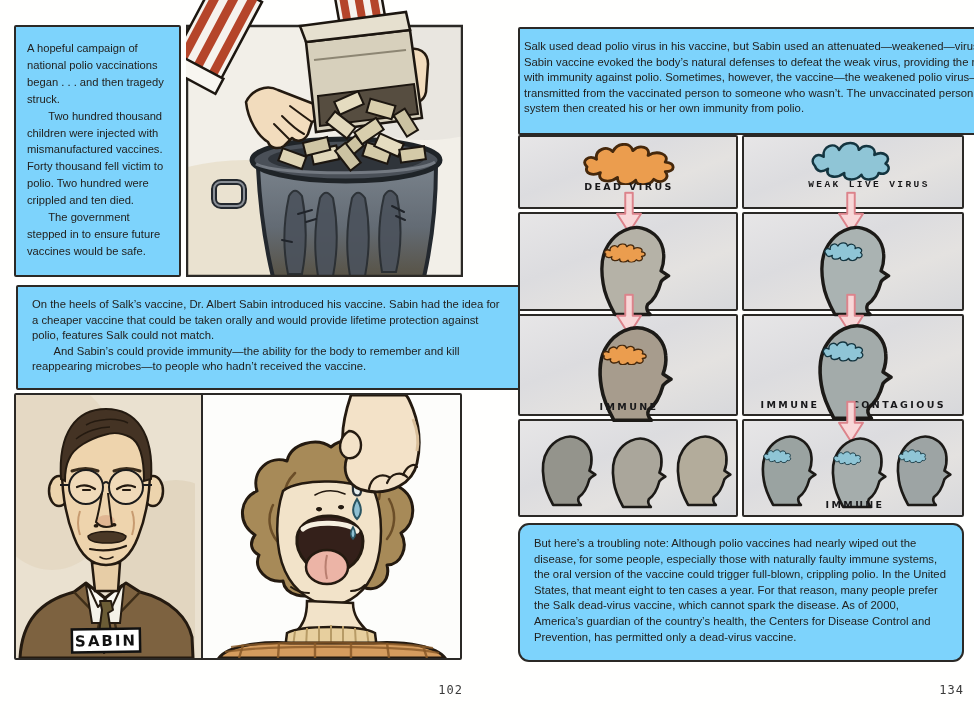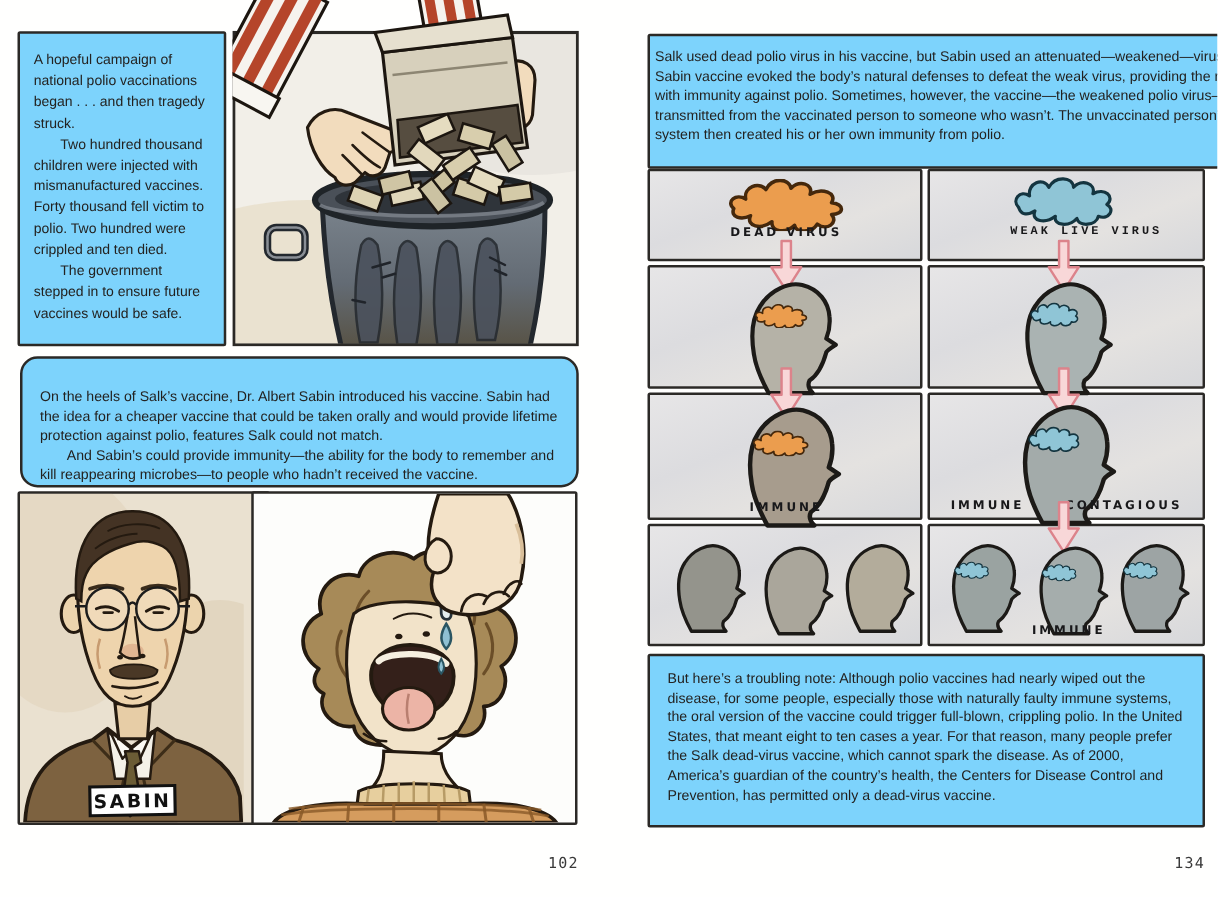--- a/index.html
+++ b/index.html
@@ -134,21 +134,21 @@
         <rect x="170" y="124" width="26" height="14" fill="#d8cead" transform="rotate(-34 183 131)"></rect>
         <rect x="118" y="140" width="25" height="13" fill="#cfc5a4" transform="rotate(-14 130 146)"></rect>
         <rect x="190" y="138" width="26" height="14" fill="#e5dcc0" transform="rotate(24 203 145)"></rect>
         <rect x="214" y="148" width="25" height="13" fill="#d4caa8" transform="rotate(-8 226 154)"></rect>
         <rect x="150" y="150" width="25" height="13" fill="#cbc2a2" transform="rotate(52 162 156)"></rect>
         <rect x="94" y="152" width="25" height="13" fill="#ddd3b4" transform="rotate(20 106 158)"></rect>
       </g>
     </svg>
   </div>
 
-  <div class="panel text-panel" style="left:16px;top:285px;width:447px;height:105px;padding:24px 14px;border-radius:14px;">
+  <div class="panel text-panel" style="left:16px;top:285px;width:504px;height:105px;padding:10px 14px;">
     <p>On the heels of Salk’s vaccine, Dr. Albert Sabin introduced his vaccine. Sabin had the idea for a cheaper vaccine that could be taken orally and would provide lifetime protection against polio, features Salk could not match.</p>
     <p class="ind">And Sabin’s could provide immunity—the ability for the body to remember and kill reappearing microbes—to people who hadn’t received the vaccine.</p>
   </div>
 
   <div class="panel" style="left:14px;top:393px;width:202px;height:267px;background:#eae1d0;overflow:hidden;">
     <svg width="179" height="263" viewBox="0 0 179 263">
       <ellipse cx="36" cy="80" rx="70" ry="95" fill="#e2d6bf" opacity="0.7"></ellipse>
       <ellipse cx="160" cy="180" rx="70" ry="95" fill="#dccfb6" opacity="0.6"></ellipse>
 
       <g>
@@ -320,19 +320,19 @@
       <use href="#sym-head" fill="#a5adac"></use>
         <use href="#sym-virus-b" x="16" y="24" width="46" height="22"></use>
     </svg>
     <svg class="dart" style="left:369px;top:296px;" width="66" height="78" viewBox="0 0 100 112">
       <use href="#sym-head" fill="#9da4a4"></use>
         <use href="#sym-virus-b" x="16" y="24" width="46" height="22"></use>
     </svg>
     <div class="dlabel" style="left:337px;top:364px;">IMMUNE</div>
   </div>
 
-  <div class="panel text-panel" style="left:518px;top:523px;width:446px;height:139px;padding:11px 14px;">
+  <div class="panel text-panel" style="left:518px;top:523px;width:446px;height:139px;padding:11px 14px;border-radius:11px;">
     <p>But here’s a troubling note: Although polio vaccines had nearly wiped out the disease, for some people, especially those with naturally faulty immune systems, the oral version of the vaccine could trigger full-blown, crippling polio. In the United States, that meant eight to ten cases a year. For that reason, many people prefer the Salk dead-virus vaccine, which cannot spark the disease. As of 2000, America’s guardian of the country’s health, the Centers for Disease Control and Prevention, has permitted only a dead-virus vaccine.</p>
   </div>
 
   <div class="pageno" style="left:518px;top:683px;width:446px;">134</div>
 
 </div>
 
 </body></html>

